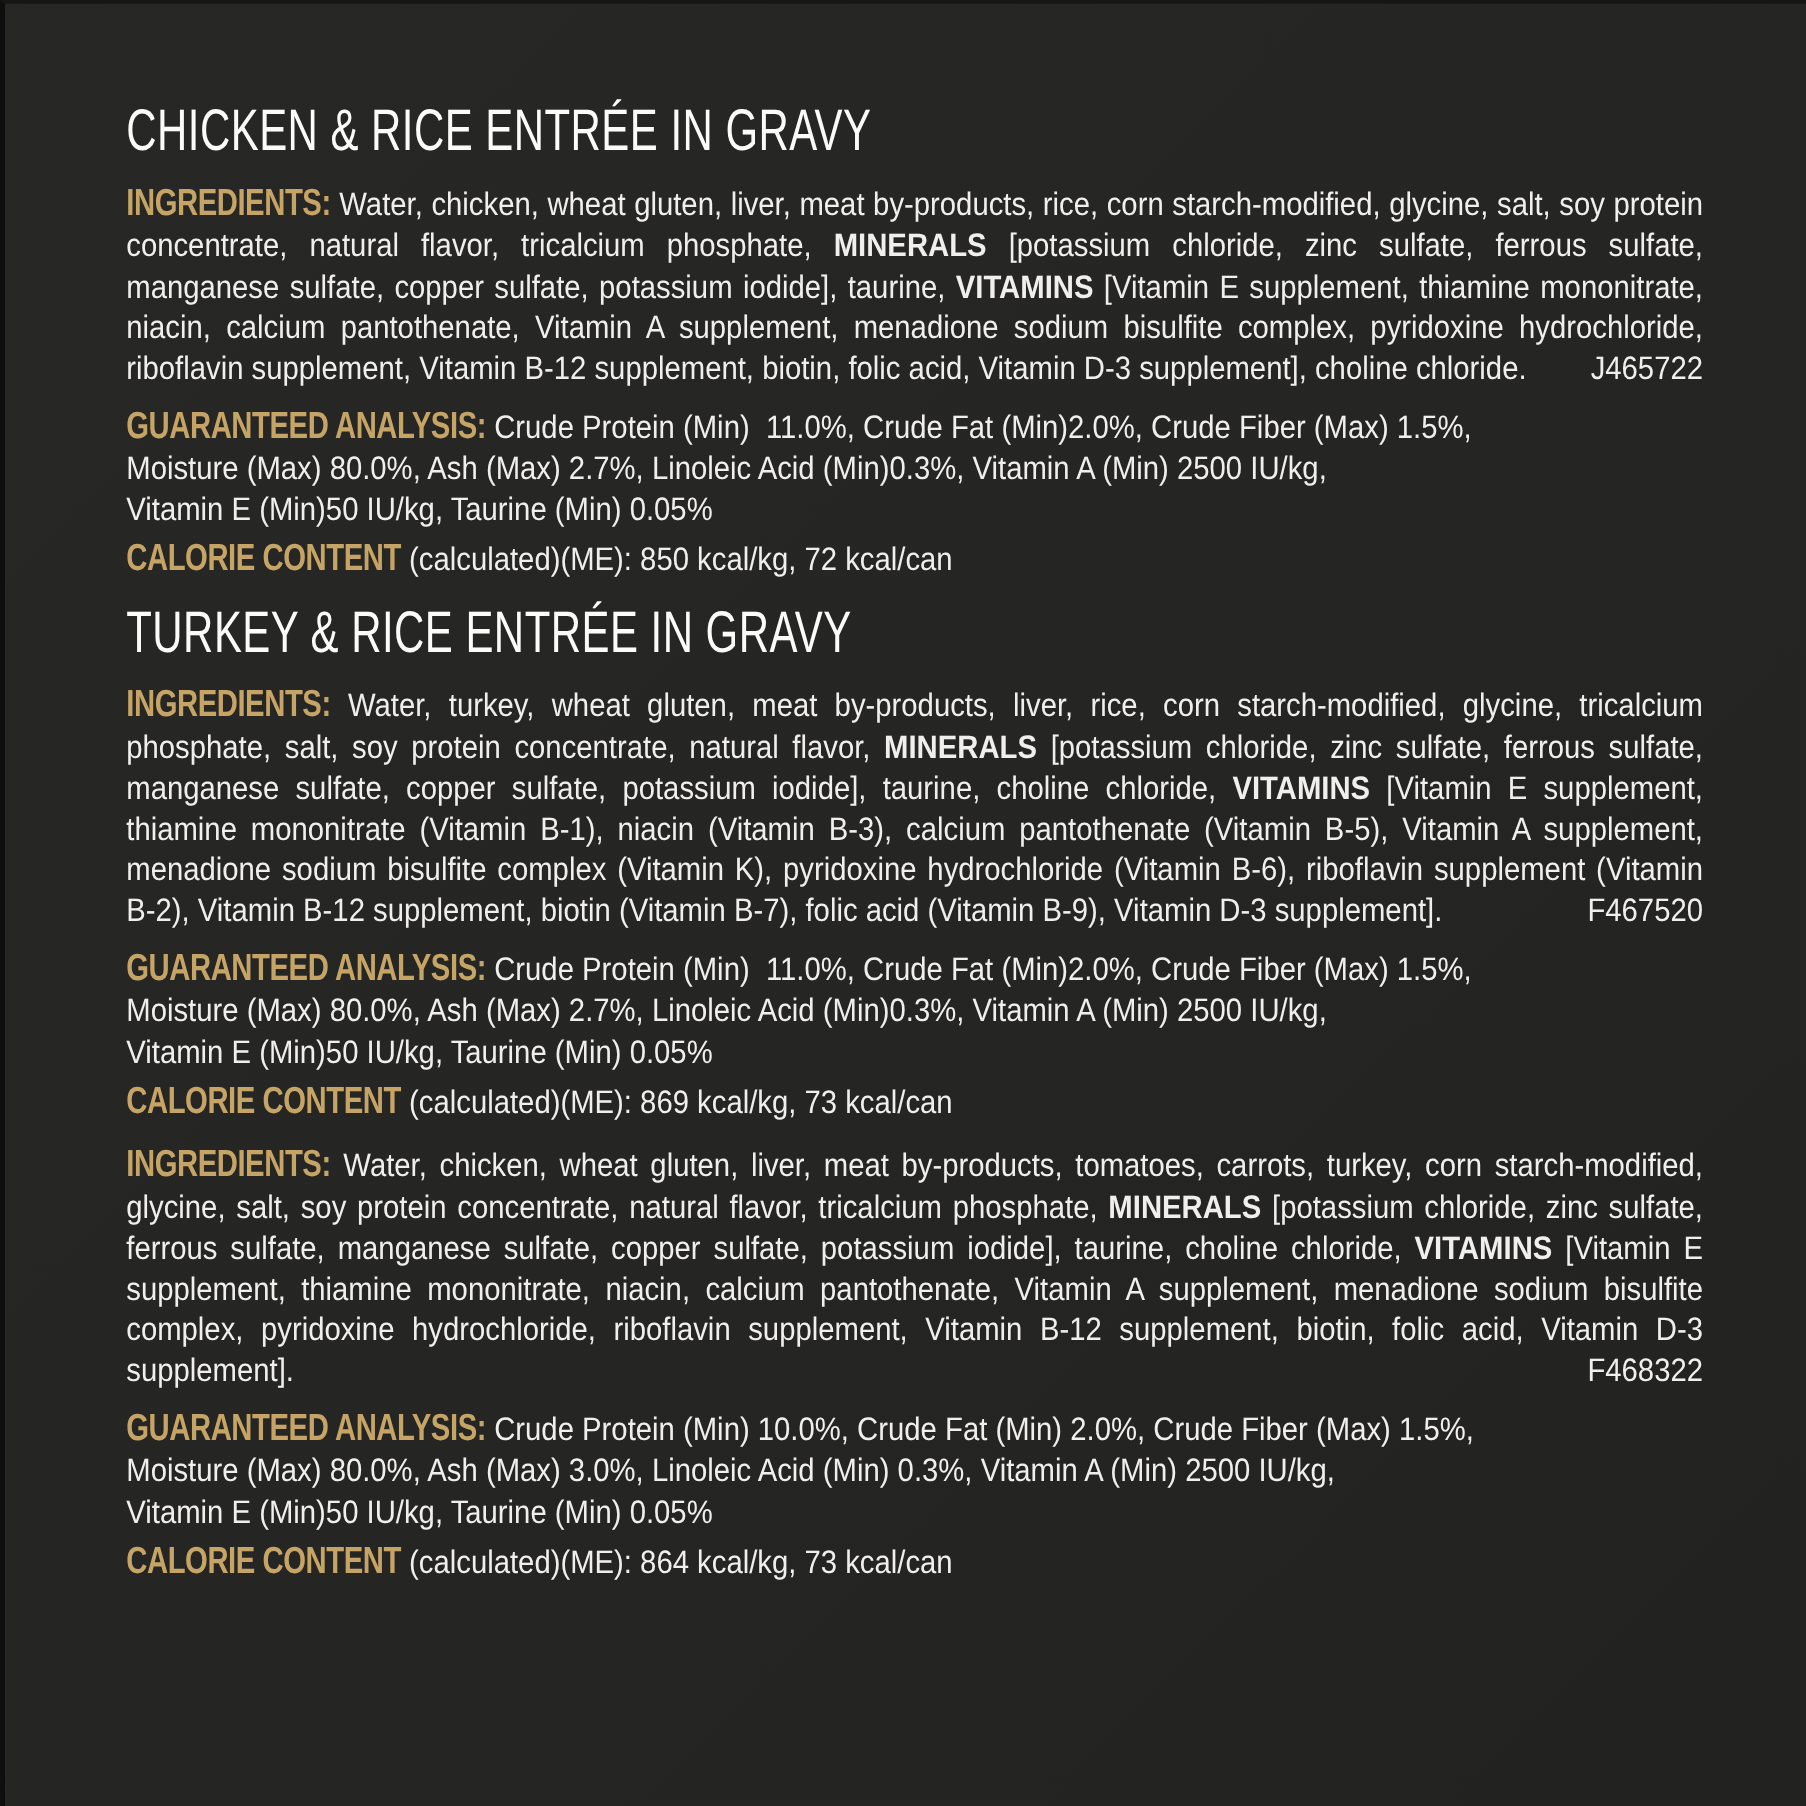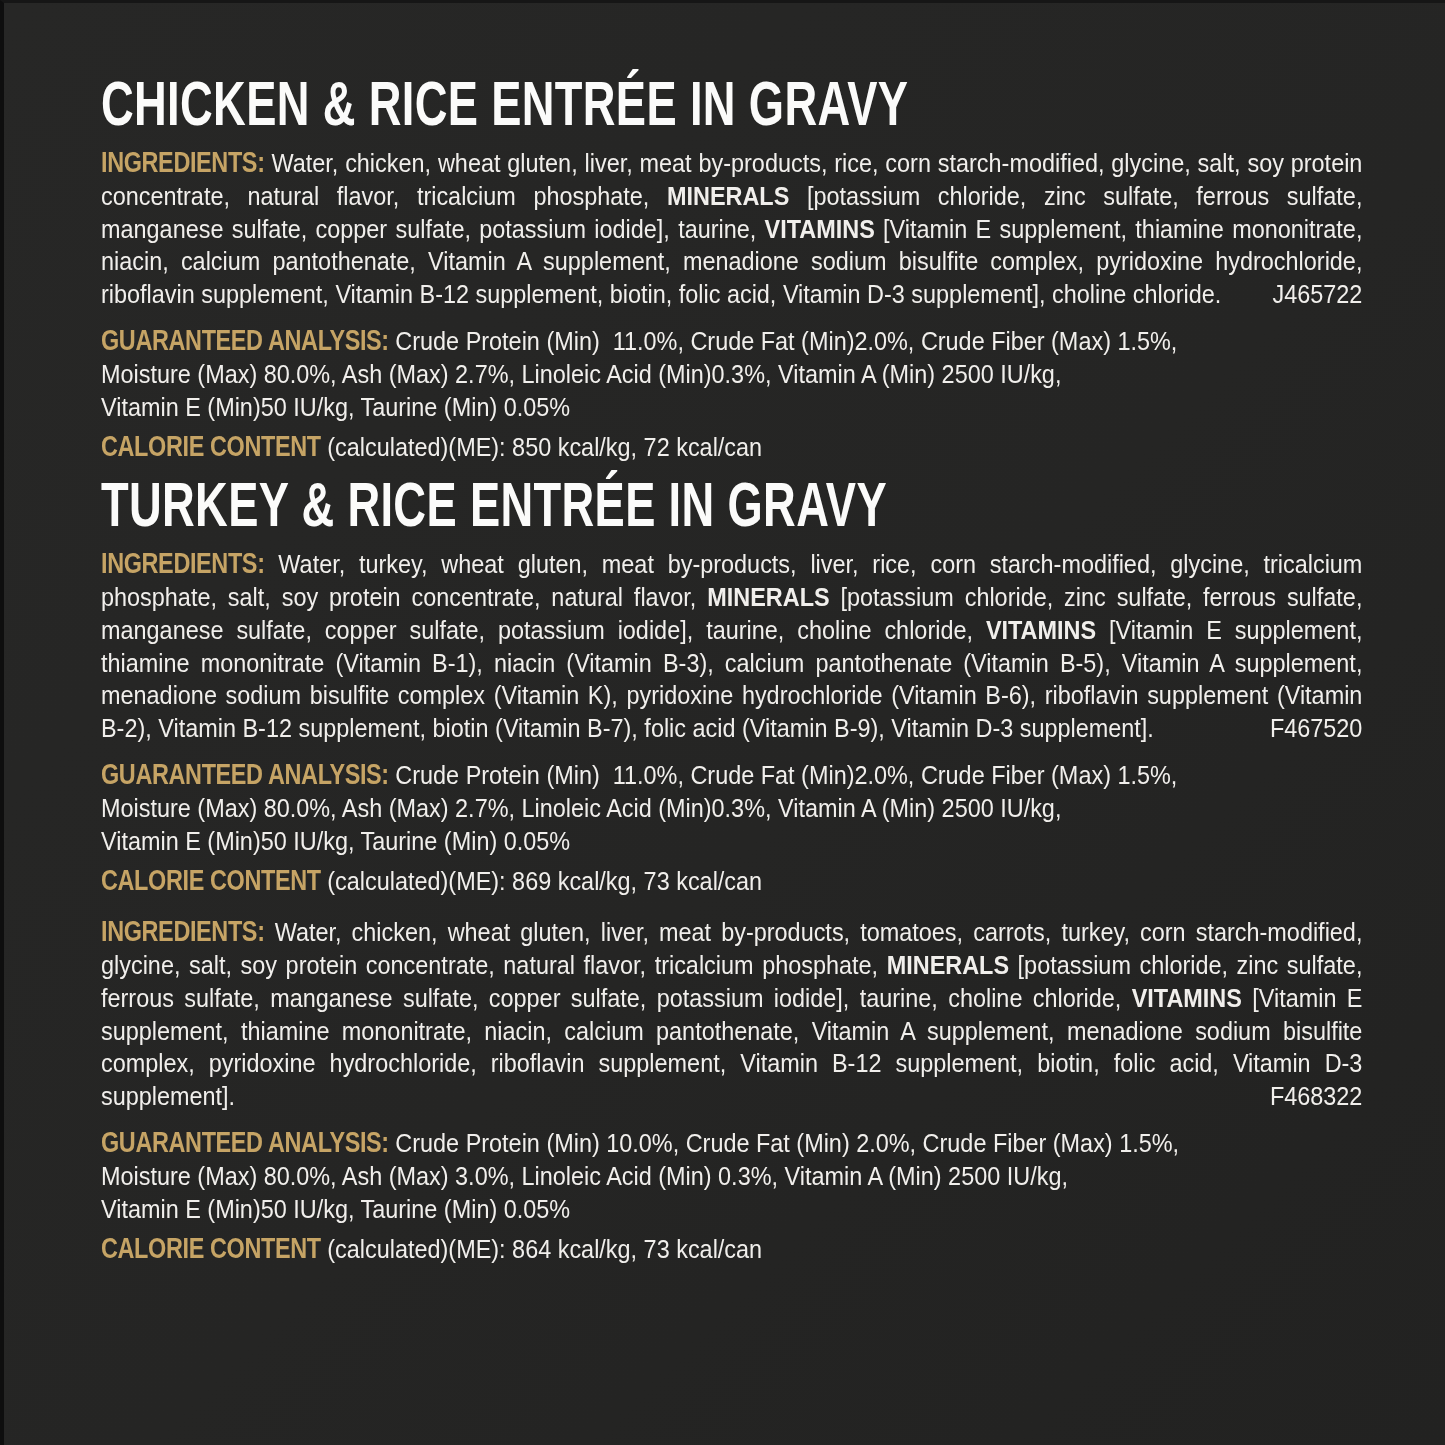--- a/index.html
+++ b/index.html
@@ -18,23 +18,23 @@
     width: 1445px;
     height: 1445px;
     padding: 78px 0 0 97px;
     background: linear-gradient(135deg, #272726 0%, #252524 55%, #222221 100%);
     border-left: 4px solid #0e0e0e;
     border-top: 3px solid #161616;
   }
   h2.title {
     margin: 0 0 20px 0;
     padding: 0;
-    font-size: 62px;
+    font-size: 46px;
     line-height: 46px;
-    font-weight: 700;
+    font-weight: 400;
     color: #fbfbfa;
     letter-spacing: 0.5px;
     white-space: nowrap;
   }
   h2.title .condense {
     display: inline-block;
     transform: scale(0.73, 1.02);
     transform-origin: 0 50%;
   }
   h2.spaced { margin-top: 12px; }

